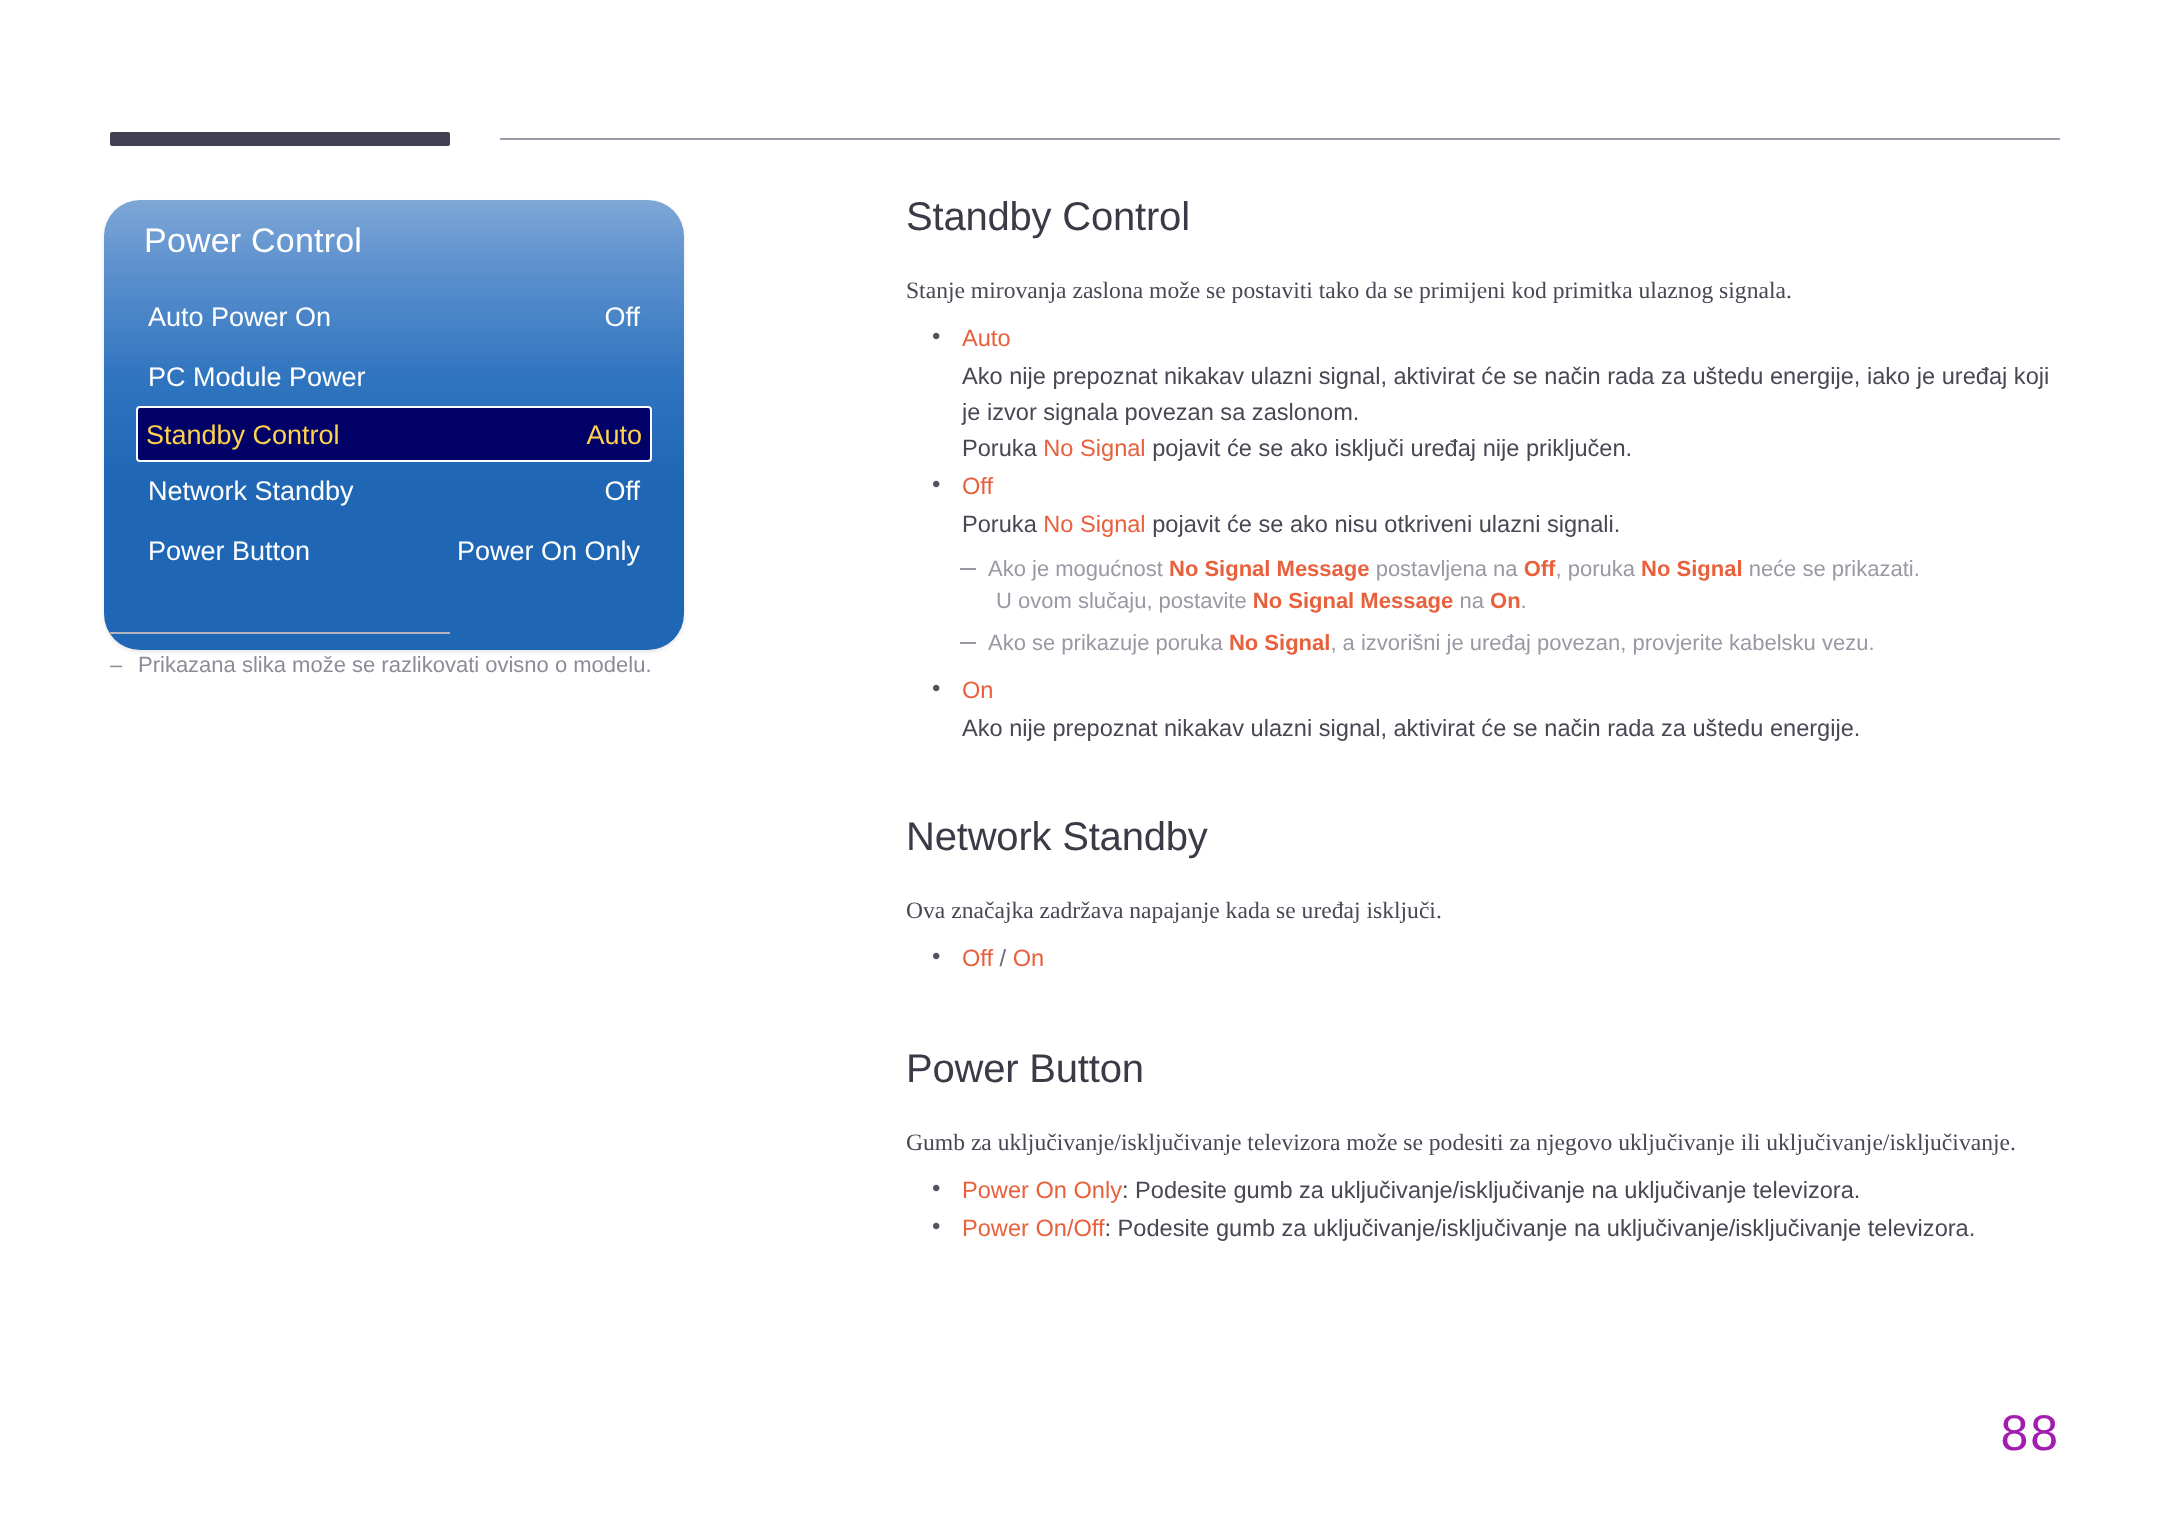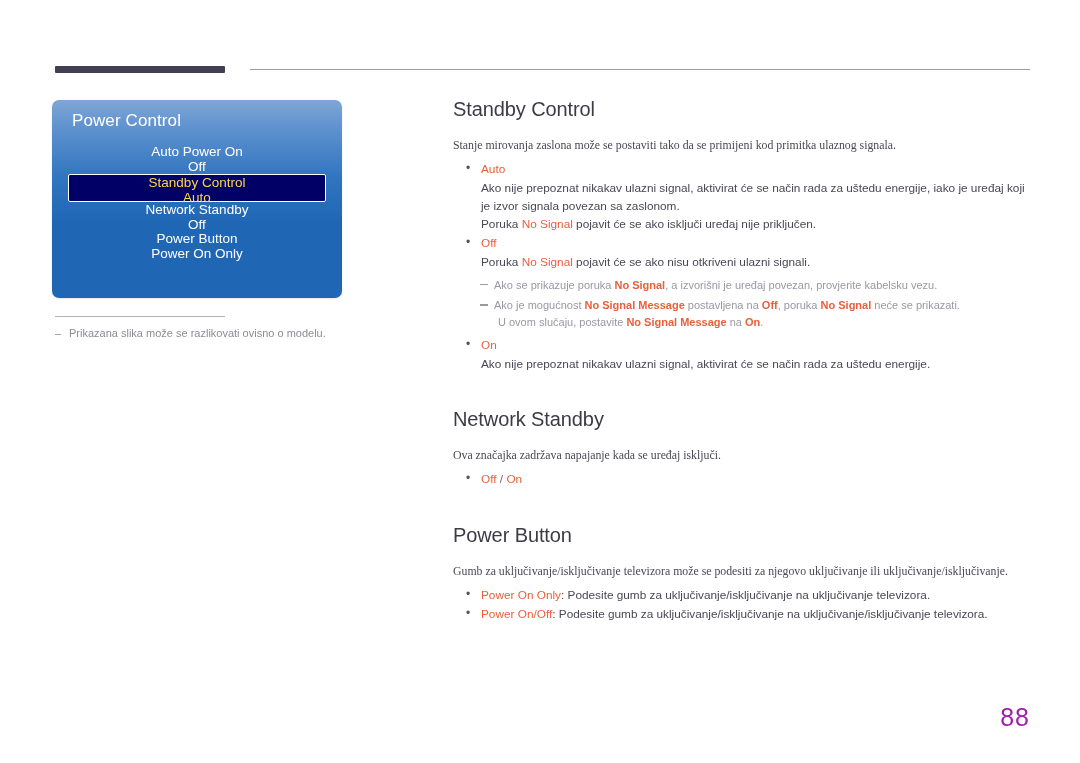--- a/index.html
+++ b/index.html
@@ -41,22 +41,22 @@
     height: 1px;
     background: #9c9aa6;
   }
 
   
   .osd-panel {
     position: absolute;
     left: 52px;
     top: 100px;
     width: 290px;
-    height: 198px;
-    border-radius: 7px;
+    height: 225px;
+    border-radius: 18px;
     background: linear-gradient(to bottom,
         #7fa7d6 0%,
         #5f92cf 14%,
         #2f74bf 40%,
         #1f67b5 62%,
         #1f67b5 100%);
     box-shadow: 0 1px 2px rgba(0,0,0,0.10);
     overflow: hidden;
   }
   .osd-title {
@@ -77,21 +77,20 @@
     position: relative;
     height: 29.5px;
     margin: 0 18px;
     display: flex;
     align-items: center;
     justify-content: space-between;
     font-size: 13.5px;
     color: #ffffff;
     padding: 0 4px;
     box-sizing: border-box;
-    flex-direction: column;
   }
   .osd-row.selected {
     background: #000066;
     border: 1.5px solid #ffffff;
     border-radius: 2px;
     margin: 0 16px;
     height: 28px;
     color: #ffd24d;
   }
   .osd-row.selected .osd-value {
@@ -226,20 +225,24 @@
 
 <div class="osd-panel">
   <div class="osd-title">Power Control</div>
   <div class="osd-rows">
 
     <div class="osd-row">
       <span class="osd-label">Auto Power On</span>
       <span class="osd-value">Off</span>
     </div>
 
+    <div class="osd-row">
+      <span class="osd-label">PC Module Power</span>
+      <span class="osd-value"></span>
+    </div>
 
     <div class="osd-row selected">
       <span class="osd-label">Standby Control</span>
       <span class="osd-value">Auto</span>
     </div>
 
     <div class="osd-row">
       <span class="osd-label">Network Standby</span>
       <span class="osd-value">Off</span>
     </div>
@@ -279,28 +282,28 @@
     <li>
       <span class="term">Off</span>
       <span class="body-line">
         <span>Poruka </span><span class="hl">No Signal</span><span> pojavit će se ako nisu otkriveni ulazni signali.</span>
       </span>
     </li>
   </ul>
 
   <ul class="subnotes">
     <li>
-      <span>Ako se prikazuje poruka </span><span class="hl-b">No Signal</span><span>, a izvorišni je uređaj povezan, provjerite kabelsku vezu.</span>
-    </li>
-    <li>
       <span>Ako je mogućnost </span><span class="hl-b">No Signal Message</span><span> postavljena na </span><span class="hl-b">Off</span><span>, poruka </span><span class="hl-b">No Signal</span><span> neće se prikazati.</span>
       <span class="cont">
         <span>U ovom slučaju, postavite </span><span class="hl-b">No Signal Message</span><span> na </span><span class="hl-b">On</span><span>.</span>
       </span>
     </li>
+    <li>
+      <span>Ako se prikazuje poruka </span><span class="hl-b">No Signal</span><span>, a izvorišni je uređaj povezan, provjerite kabelsku vezu.</span>
+    </li>
   </ul>
 
   <ul class="bullets">
     <li>
       <span class="term">On</span>
       <span class="body-line">Ako nije prepoznat nikakav ulazni signal, aktivirat će se način rada za uštedu energije.</span>
     </li>
   </ul>
 
   <h2 class="sec-title spaced">Network Standby</h2>

